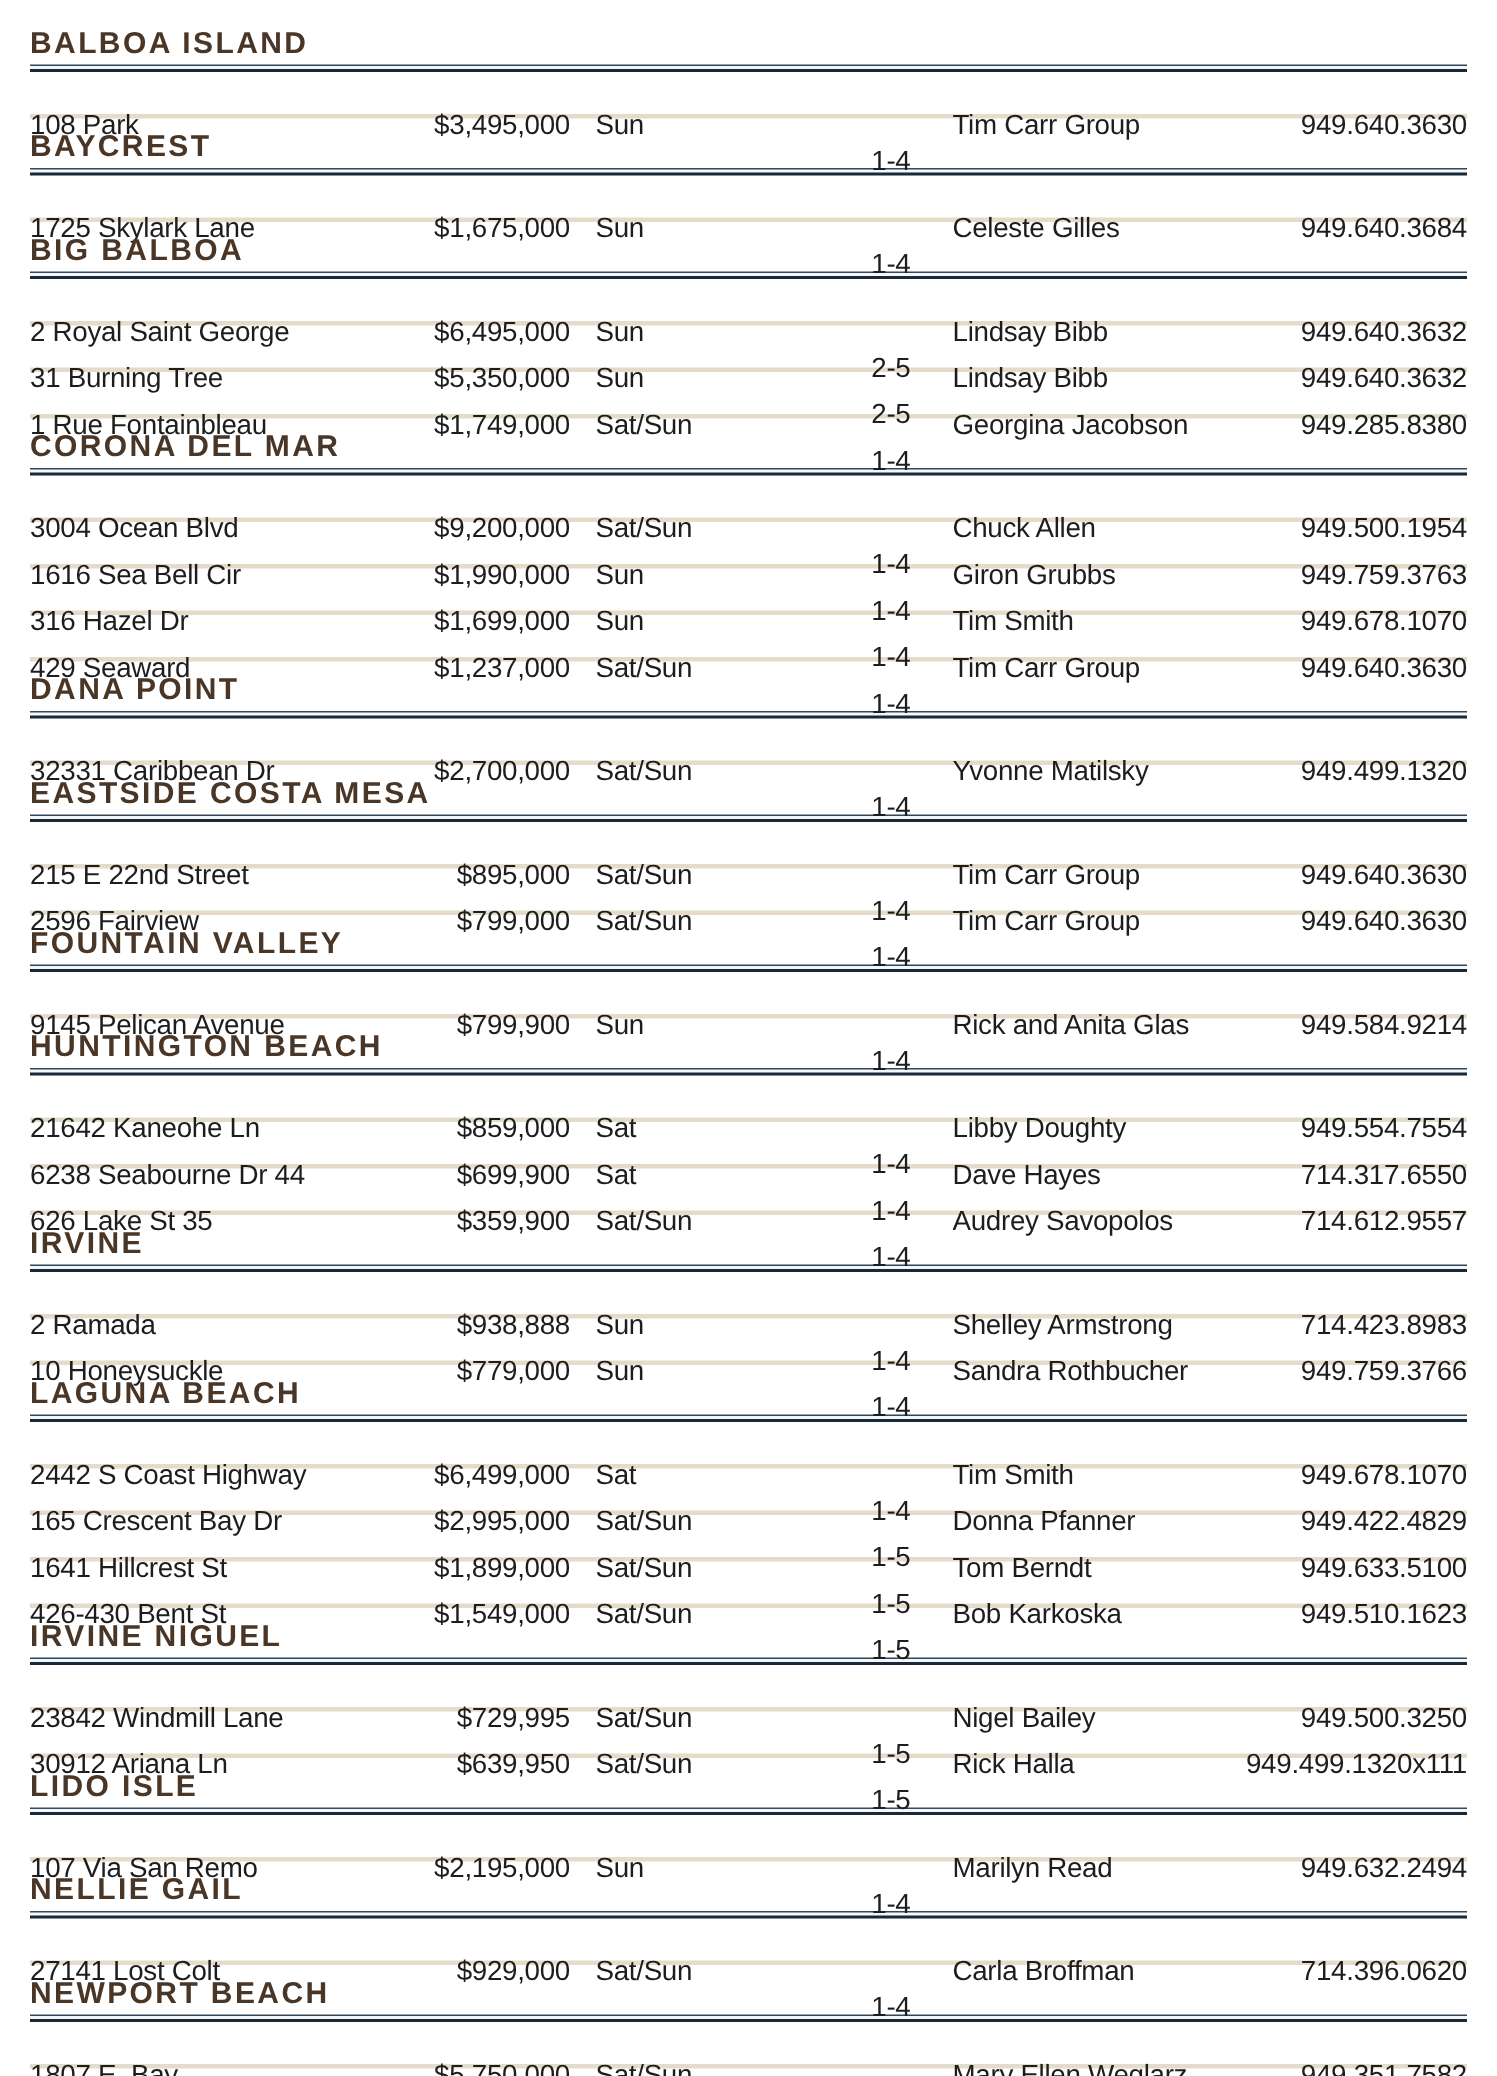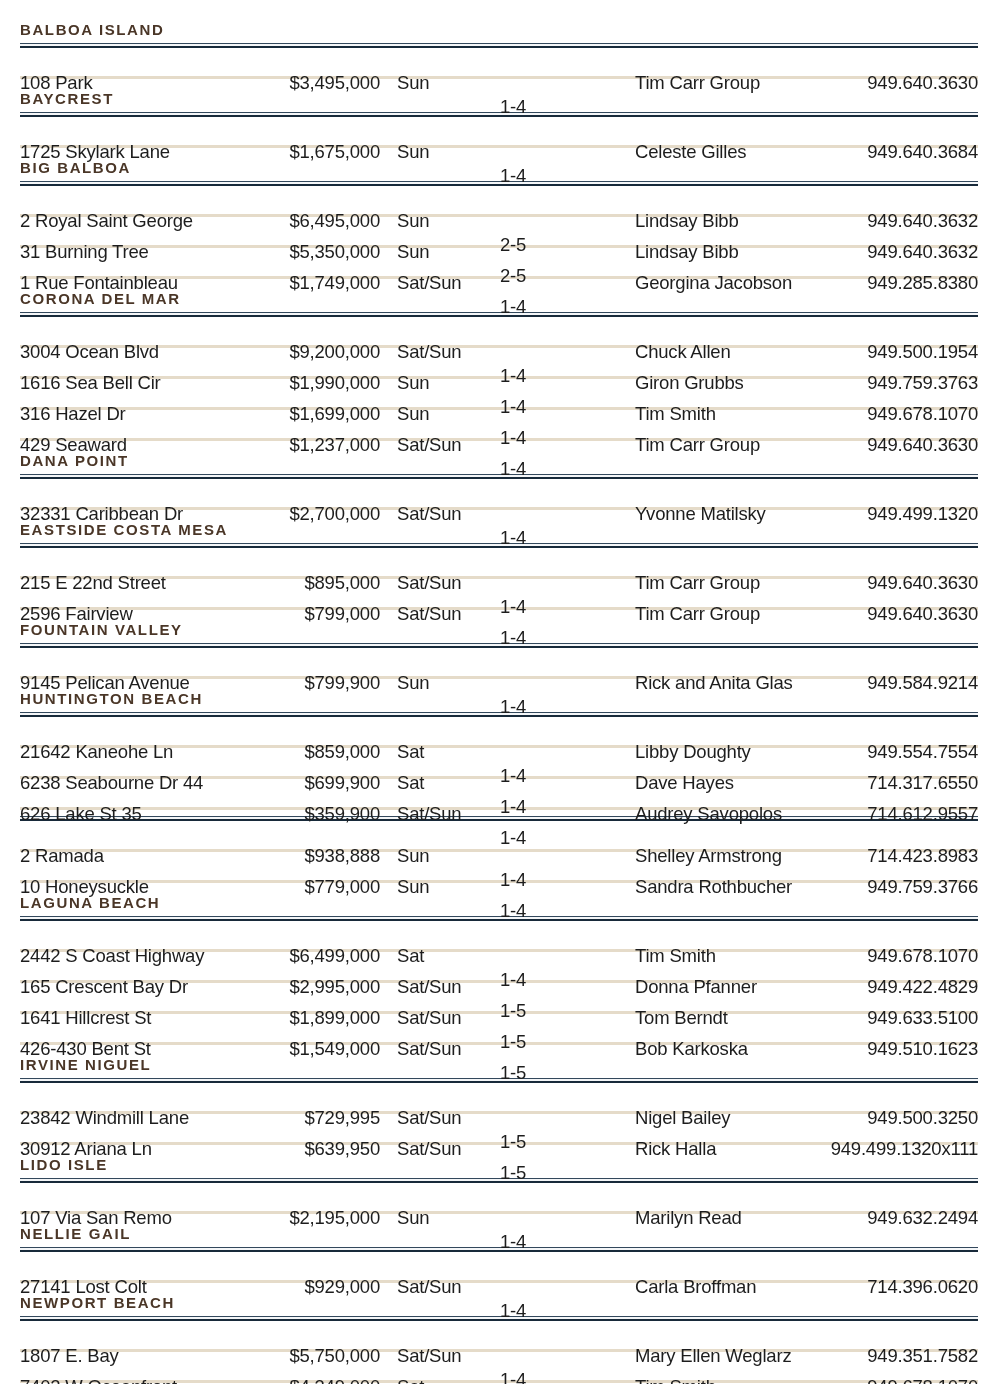--- a/index.html
+++ b/index.html
@@ -15,21 +15,21 @@
     box-sizing: border-box;
     width: 998px;
     height: 1384px;
     padding: 10px 20px 0 20px;
   }
   .city-section { width: 100%; }
   .city-header { padding-top: 6px; }
   .city-name {
     height: 27px;
     line-height: 27px;
-    font-size: 15px;
+    font-size: 20px;
     font-weight: bold;
     letter-spacing: 1.6px;
     color: #4a3627;
   }
   .city-rule {
     height: 2px;
     border-top: 1.5px solid #33485c;
     border-bottom: 2.5px solid #182a3a;
     background: #f4f6f8;
   }
@@ -40,21 +40,21 @@
     height: 28px;
     border-bottom: 3px solid #e5dbc9;
     font-size: 18.5px;
     letter-spacing: -0.2px;
     color: #1d1d1d;
     white-space: nowrap;
   }
   .cell-address { text-align: left; overflow: hidden; }
   .cell-price   { text-align: right; }
   .cell-days    { text-align: left; padding-left: 17px; }
-  .cell-time    { text-align: left; margin-top: 48px; }
+  .cell-time    { text-align: right; margin-top: 48px; }
   .cell-agent   { text-align: left; overflow: hidden; margin-left: 28px; }
   .cell-phone   { text-align: right; }
 </style>
 </head>
 <body>
 
 <div class="page">
     <section class="city-section">
       <div class="city-header">
         <div class="city-name">BALBOA ISLAND</div>
@@ -226,20 +226,21 @@
         <div class="cell-address">626 Lake St 35</div>
         <div class="cell-price">$359,900</div>
         <div class="cell-days">Sat/Sun</div>
         <div class="cell-time">1-4</div>
         <div class="cell-agent">Audrey Savopolos</div>
         <div class="cell-phone">714.612.9557</div>
       </div>
     </section>
     <section class="city-section">
       <div class="city-header">
+        <div class="city-name">IRVINE</div>
         <div class="city-rule"></div>
       </div>
       <div class="listing-row">
         <div class="cell-address">2 Ramada</div>
         <div class="cell-price">$938,888</div>
         <div class="cell-days">Sun</div>
         <div class="cell-time">1-4</div>
         <div class="cell-agent">Shelley Armstrong</div>
         <div class="cell-phone">714.423.8983</div>
       </div>

